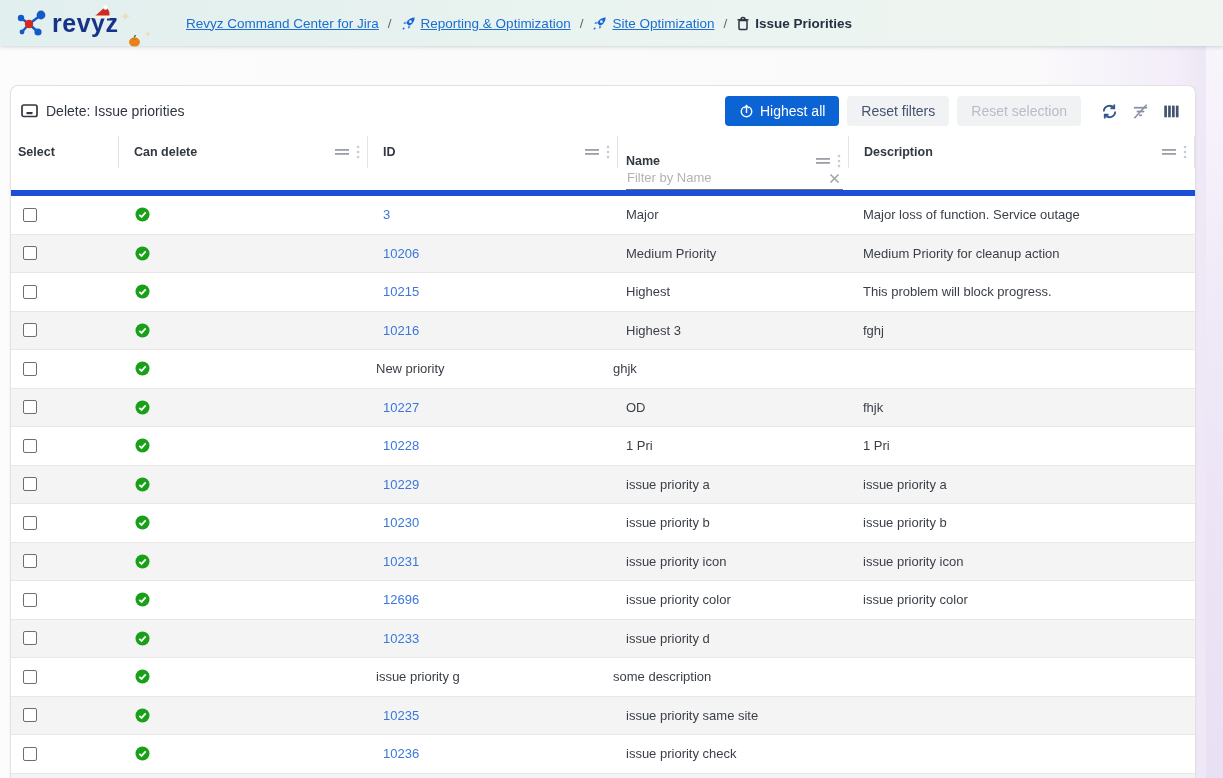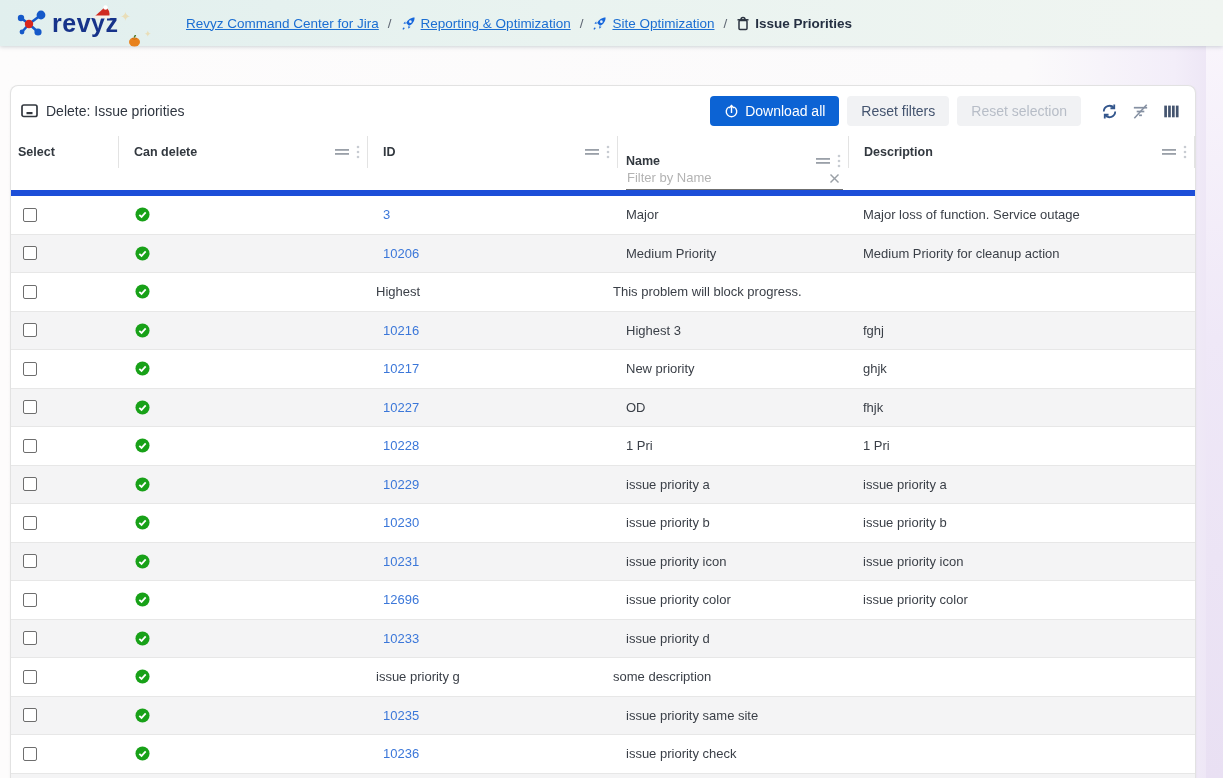--- a/index.html
+++ b/index.html
@@ -179,21 +179,21 @@
     </div>
 
     <div class="toolbar-right">
       <button class="btn btn-primary">
         <span style="display:flex;">
           <svg width="15" height="15" viewBox="0 0 16 16">
             <path d="M5.2 3.2 A5.6 5.6 0 1 0 10.8 3.2" fill="none" stroke="#fff" stroke-width="1.5"></path>
             <path d="M8 9.5 V1.8 M5.4 4.2 L8 1.6 L10.6 4.2" fill="none" stroke="#fff" stroke-width="1.5"></path>
           </svg>
         </span>
-        <span>Download all</span>
+        <span>Highest all</span>
       </button>
       <button class="btn btn-subtle">Reset filters</button>
       <button class="btn btn-disabled">Reset selection</button>
 
       <div class="toolbar-icons">
         <button class="icon-btn">
           <span style="display:flex;">
             <svg width="19" height="19" viewBox="0 0 20 20">
               <path d="M4 10 A6 6 0 0 1 14.6 6.2" fill="none" stroke="#33568c" stroke-width="1.9"></path>
               <path d="M15 2.6 V6.6 H11" fill="none" stroke="#33568c" stroke-width="1.9"></path>
@@ -374,20 +374,23 @@
       <span class="checkbox"></span>
     </div>
     <div class="cell c1">
       <span style="display:flex;">
         <svg width="15" height="15" viewBox="0 0 16 16">
           <circle cx="8" cy="8" r="7.5" fill="var(--green, #18a118)"></circle>
           <path d="M4.6 8.3 L7 10.6 L11.4 5.7" fill="none" stroke="#fff" stroke-width="1.9"></path>
         </svg>
       </span>
     </div>
+    <div class="cell c2">
+      <a class="id-link">10215</a>
+    </div>
     <div class="cell c3" style="padding-left:8px;">
       <span>Highest</span>
     </div>
     <div class="cell c4" style="padding-left:14px;">
       <span>This problem will block progress.</span>
     </div>
   </div>
 
   <div class="trow alt">
     <div class="cell c0">
@@ -416,23 +419,20 @@
     <div class="cell c0">
       <span class="checkbox"></span>
     </div>
     <div class="cell c1">
       <span style="display:flex;">
         <svg width="15" height="15" viewBox="0 0 16 16">
           <circle cx="8" cy="8" r="7.5" fill="var(--green, #18a118)"></circle>
           <path d="M4.6 8.3 L7 10.6 L11.4 5.7" fill="none" stroke="#fff" stroke-width="1.9"></path>
         </svg>
       </span>
-    </div>
-    <div class="cell c2">
-      <a class="id-link">10217</a>
     </div>
     <div class="cell c3" style="padding-left:8px;">
       <span>New priority</span>
     </div>
     <div class="cell c4" style="padding-left:14px;">
       <span>ghjk</span>
     </div>
   </div>
 
   <div class="trow alt">

